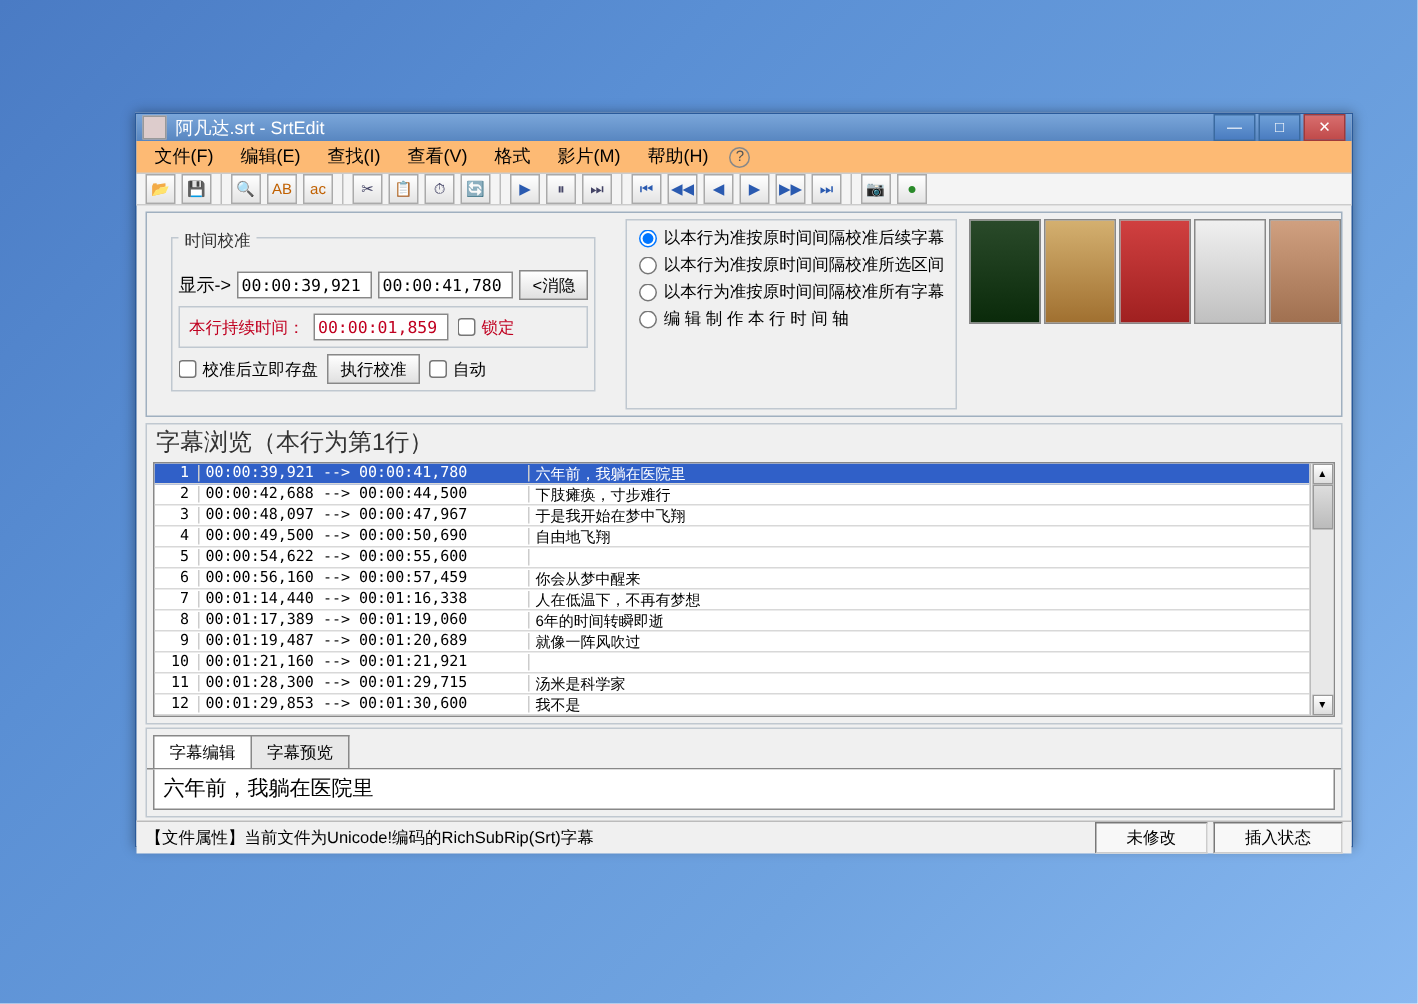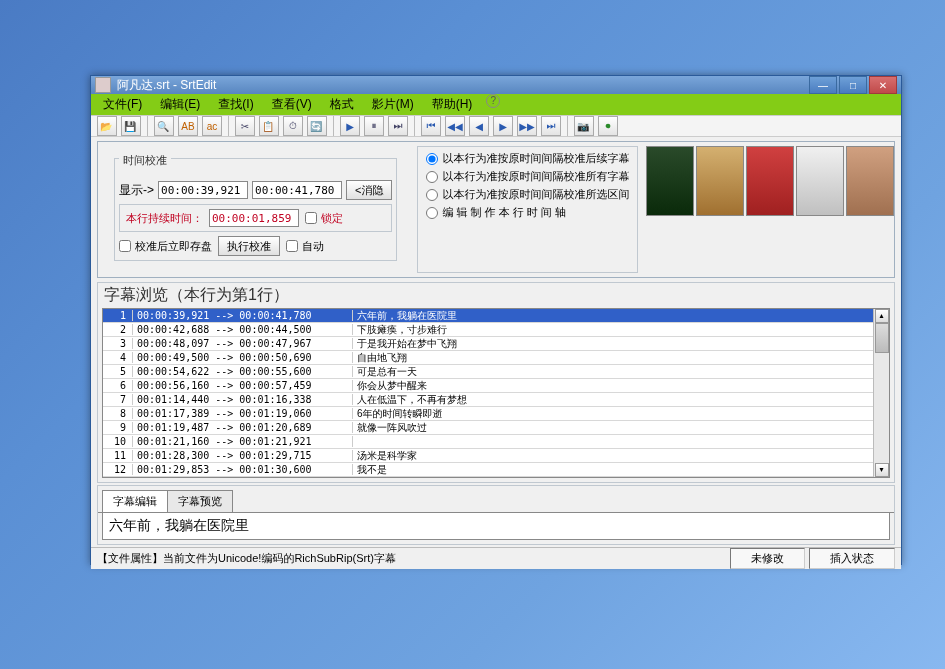--- a/index.html
+++ b/index.html
@@ -22,21 +22,21 @@
   height: 28px;
   background: linear-gradient(#7aa6da, #5886c0);
   display: flex; align-items: center; padding: 0 4px;
   color: #fff; font-size: 12px;
 }
 .titlebar .icon { width: 16px; height: 16px; background:#dcc; border:1px solid #999; margin-right:6px;}
 .titlebar .title { flex: 1; }
 .titlebar .btns { display:flex; gap:2px;}
 .titlebar .winbtn { width:28px; height:18px; background: linear-gradient(#6ea0d8,#4a7cc0); border:1px solid #3a6aa0; color:#fff; display:flex; align-items:center; justify-content:center; font-size:10px; cursor:pointer;}
 .titlebar .winbtn.close { background: linear-gradient(#d86e6e,#c04a4a); border-color:#a03a3a;}
-.menubar { height:22px; background:#84cc16; border-bottom:1px solid #ccc; display:flex; padding:0 4px; gap:2px;}
+.menubar { height:22px; background:#fdba74; border-bottom:1px solid #ccc; display:flex; align-items:center; padding:0 4px; gap:2px;}
 .menubar .mi { padding:2px 8px; cursor:pointer; }
 .menubar .help-icon { width:14px; height:14px; border:1px solid #888; border-radius:50%; margin-left:4px; font-size:10px; text-align:center; line-height:12px; color:#555;}
 .toolbar { height:28px; background:#f4f4f4; border-bottom:1px solid #ccc; display:flex; align-items:center; padding:0 6px; gap:4px;}
 .tbtn { width:20px; height:20px; border:1px solid #aaa; background:linear-gradient(#fff,#e4e4e4); display:flex; align-items:center; justify-content:center; font-size:10px; cursor:pointer; color:#446;}
 .tsep { width:1px; height:20px; background:#bbb; margin:0 2px;}
 .tbtn.blue { color:#2a5ab0; }
 .tbtn.orange { color:#c06000; }
 .tbtn.green { color:#2a8a2a; }
 
 .upper { display:flex; border:1px solid #a0b0c0; margin:4px 6px 2px; }
@@ -172,25 +172,25 @@
       </div>
     </div>
 
     <div class="radio-panel">
       <label class="radio-row">
           <input type="radio" name="cm" checked="" style="">
           <span>以本行为准按原时间间隔校准后续字幕</span>
         </label>
       <label class="radio-row">
           <input type="radio" name="cm" style="">
+          <span>以本行为准按原时间间隔校准所选区间</span>
+        </label>
+      <label class="radio-row">
+          <input type="radio" name="cm" style="">
           <span>以本行为准按原时间间隔校准所有字幕</span>
-        </label>
-      <label class="radio-row">
-          <input type="radio" name="cm" style="">
-          <span>以本行为准按原时间间隔校准所选区间</span>
         </label>
       <label class="radio-row">
           <input type="radio" name="cm" style="">
           <span>编 辑 制 作 本 行 时 间 轴</span>
         </label>
     </div>
 
     <div class="posters">
       <div class="poster p1"></div>
       <div class="poster p2"></div>
@@ -221,21 +221,20 @@
               <div class="c-txt">于是我开始在梦中飞翔</div>
             </div>
             <div class="grid-row">
               <div class="c-idx">4</div>
               <div class="c-tc">00:00:49,500 --&gt; 00:00:50,690</div>
               <div class="c-txt">自由地飞翔</div>
             </div>
             <div class="grid-row">
               <div class="c-idx">5</div>
               <div class="c-tc">00:00:54,622 --&gt; 00:00:55,600</div>
-              <div class="c-txt">可是总有一天</div>
             </div>
             <div class="grid-row">
               <div class="c-idx">6</div>
               <div class="c-tc">00:00:56,160 --&gt; 00:00:57,459</div>
               <div class="c-txt">你会从梦中醒来</div>
             </div>
             <div class="grid-row">
               <div class="c-idx">7</div>
               <div class="c-tc">00:01:14,440 --&gt; 00:01:16,338</div>
               <div class="c-txt">人在低温下，不再有梦想</div>

